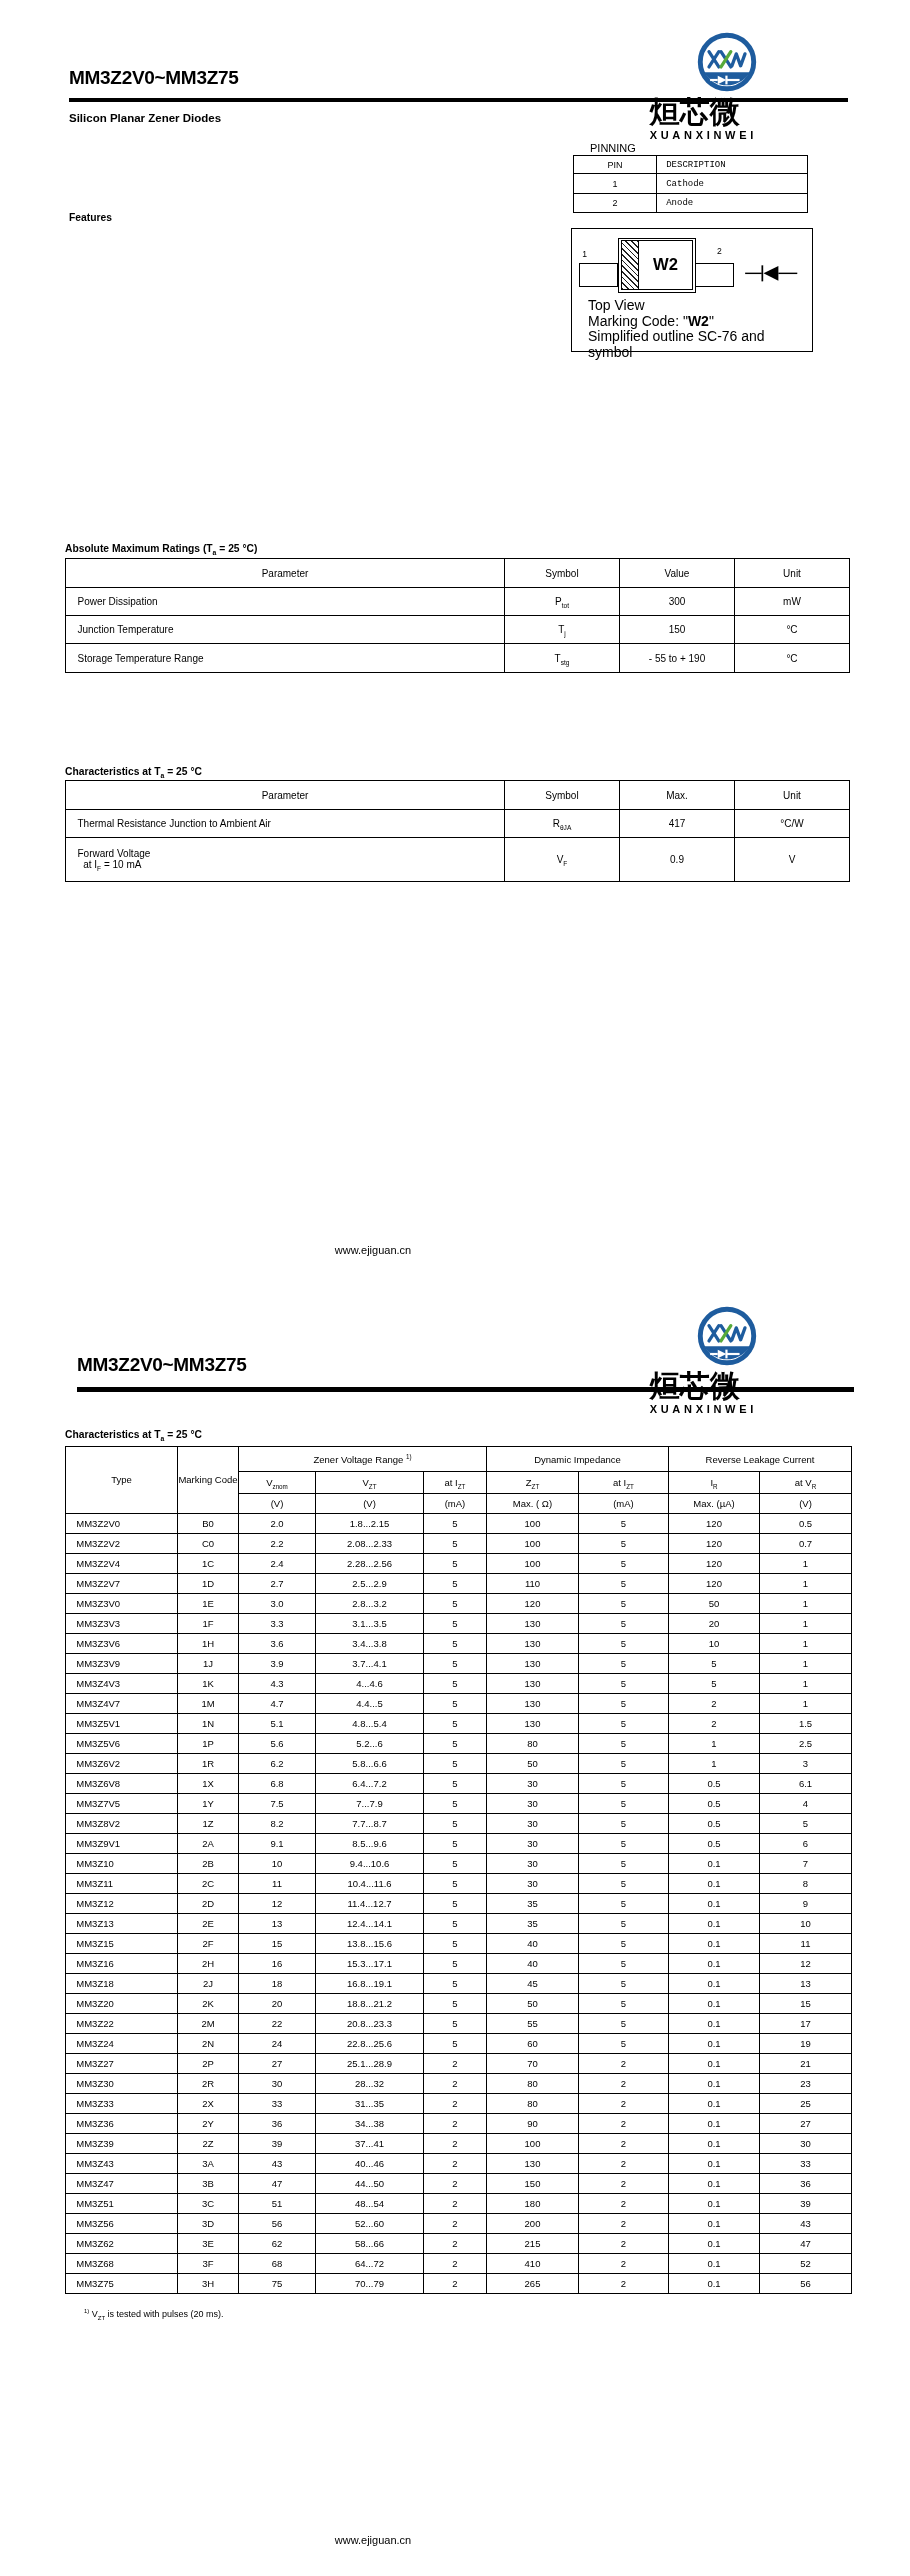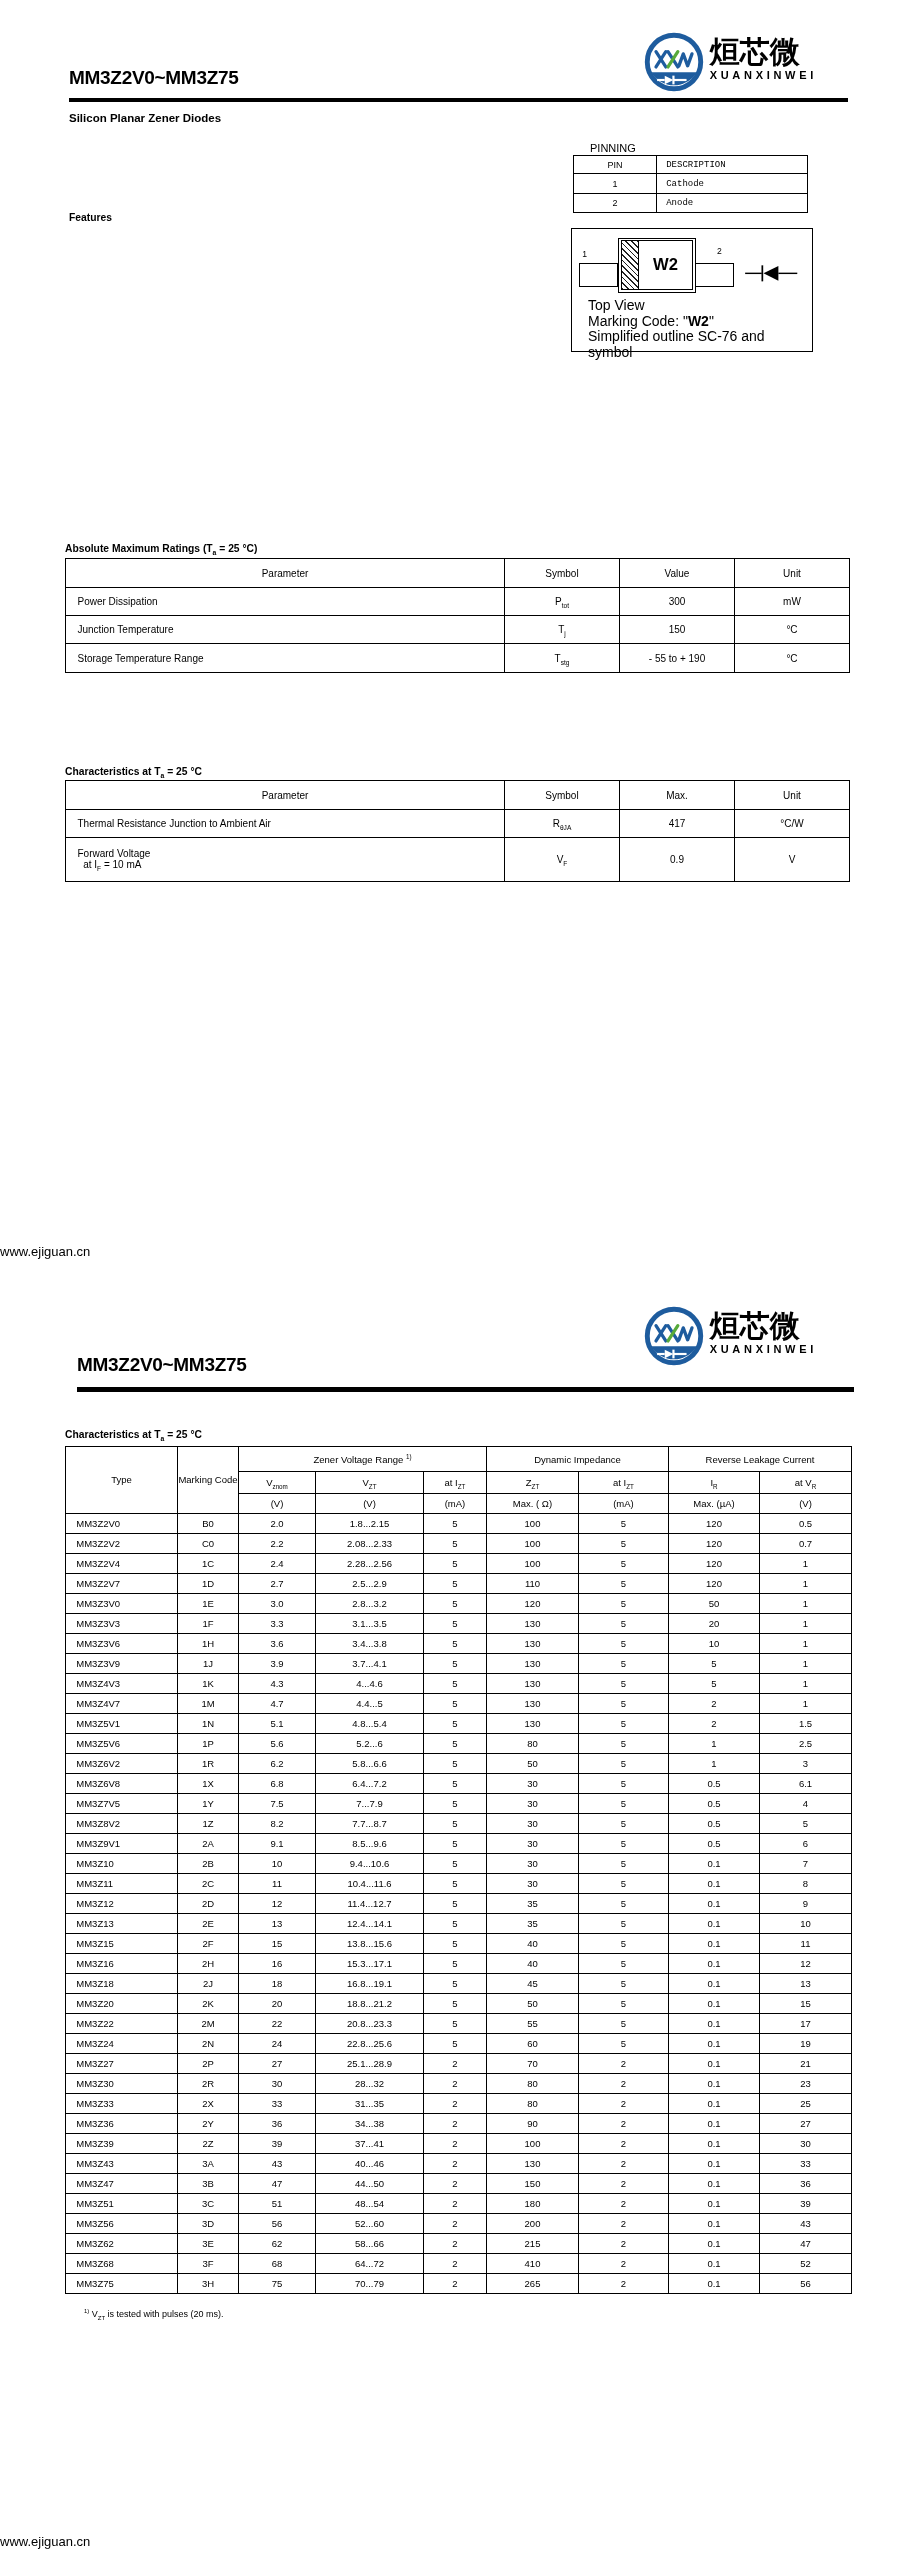--- a/index.html
+++ b/index.html
@@ -9,21 +9,21 @@
   sub{font-size:66%;line-height:0;}
   sup{font-size:66%;line-height:0;}
 
   
   .ptitle{font-size:19px;font-weight:700;letter-spacing:-0.3px;white-space:nowrap;}
   .rule{background:#000;}
   .subtitle{font-size:11.5px;font-weight:700;}
   .h-bold{font-size:10.3px;font-weight:700;white-space:nowrap;}
 
   
-  .logo{display:flex;align-items:flex-start;}
+  .logo{display:flex;align-items:flex-end;flex-direction:column;}
   .logo-text{margin-left:5.7px;}
   .logo-cn{font-size:30px;font-weight:700;line-height:1.3;white-space:nowrap;}
   .logo-en{font-size:11px;font-weight:700;letter-spacing:3.7px;margin-top:-2.3px;white-space:nowrap;}
 
   
   .pintable{border-collapse:collapse;table-layout:fixed;}
   .pintable th,.pintable td{border:0.9px solid #000;font-size:9px;font-weight:400;padding:0;}
   .pintable .c{text-align:center;}
   .pintable .l{text-align:left;padding-left:9.2px;font-family:Liberation Mono, monospace;}
   .pin-heading{font-size:11px;margin-left:16px;}
@@ -51,21 +51,21 @@
   .p2line{display:block;padding-left:5.7px;}
 
   
   .ztable{border-collapse:collapse;table-layout:fixed;border:1.7px solid #000;}
   .ztable th,.ztable td{border:1.1px solid #000;font-size:9.5px;font-weight:400;text-align:center;padding:0;overflow:hidden;}
   .ztable tr.g{height:25px;} .ztable tr.s{height:22px;} .ztable tr.u{height:19.5px;}
   .ztable tbody tr{height:20px;}
   .ztable td.t{text-align:left;padding-left:10.3px;}
 
   .footnote{font-size:9px;}
-  .footer{width:746px;font-size:13px;}
+  .footer{width:746px;text-align:center;font-size:11px;}
 </style>
 </head>
 <body>
 
 <div class="sheet">
 
   <div class="abs ptitle" style="left:69px;top:67px;">MM3Z2V0~MM3Z75</div>
 
   <div class="abs logo" style="left:644px;top:32px;">
     <svg width="60" height="60" viewBox="0 0 110 110">

